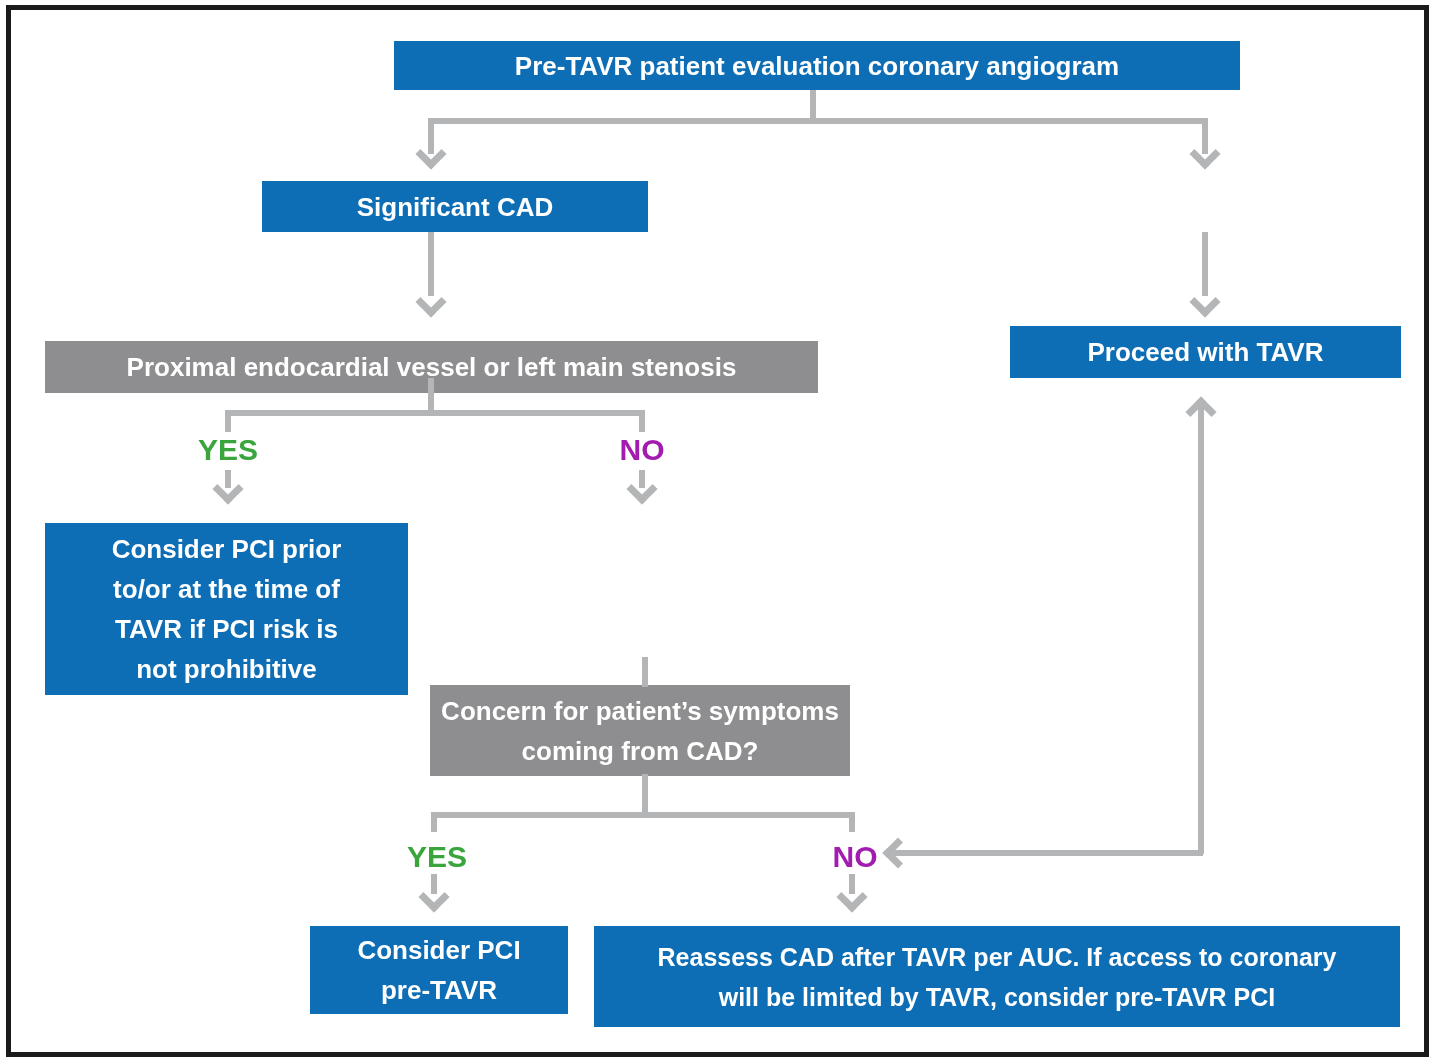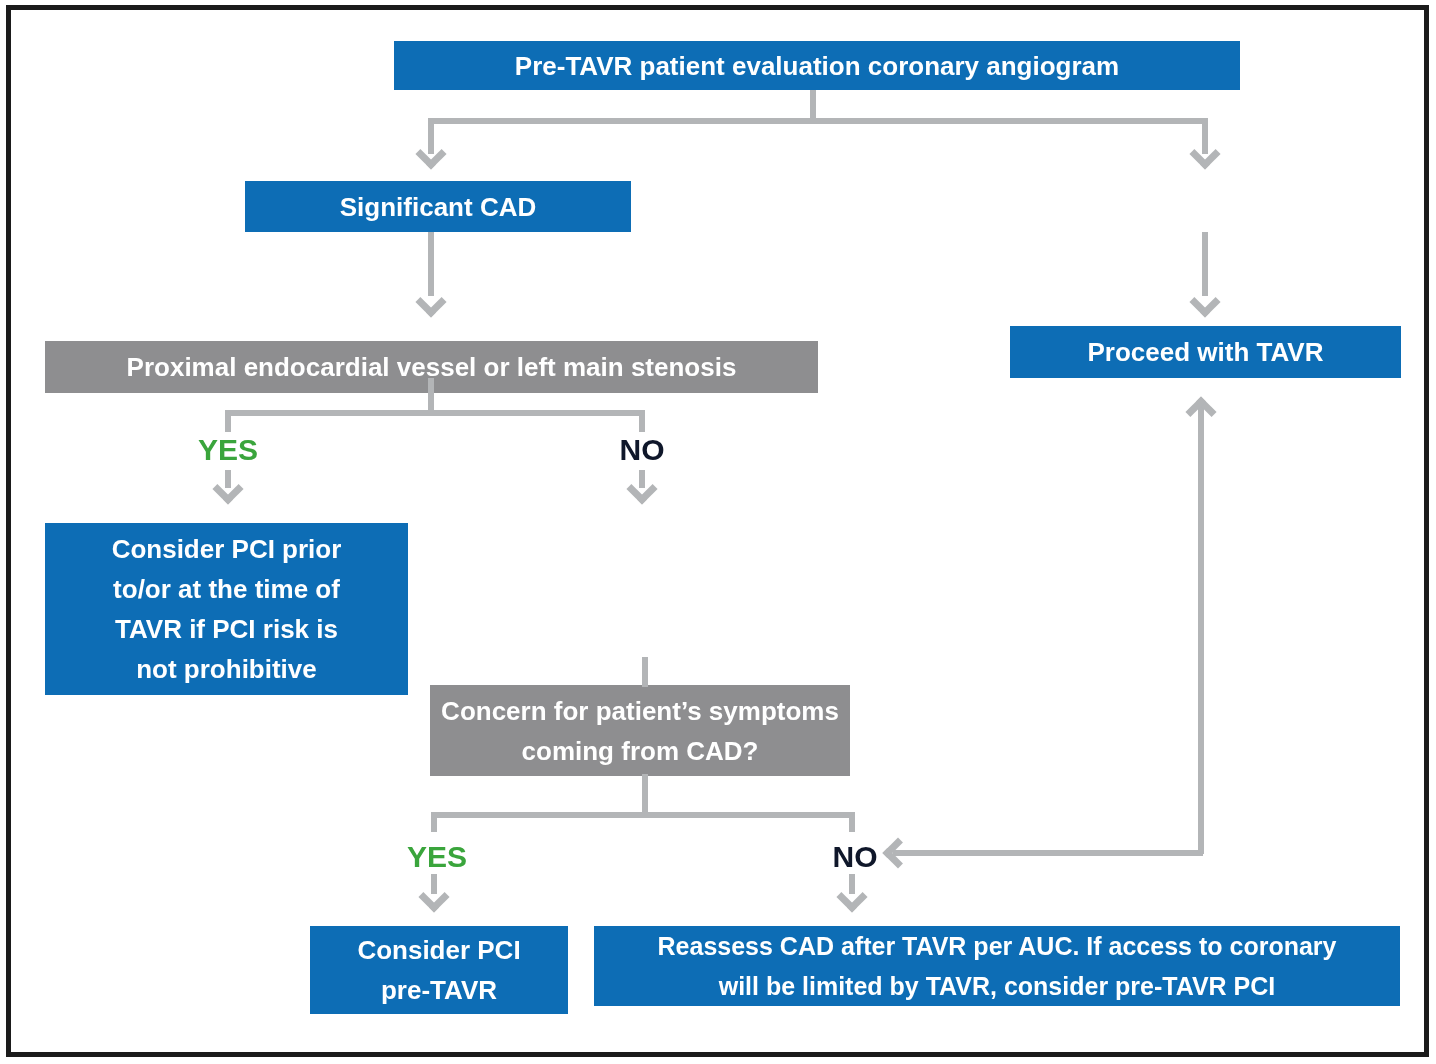--- a/index.html
+++ b/index.html
@@ -22,51 +22,51 @@
   .line{position:absolute;background:#b3b5b7;}
   .chv{position:absolute;width:15px;height:15px;box-sizing:content-box;}
   .chv.down{border-right:7px solid #b3b5b7;border-bottom:7px solid #b3b5b7;transform:rotate(45deg);}
   .chv.up{border-left:7px solid #b3b5b7;border-top:7px solid #b3b5b7;transform:rotate(45deg);}
   .chv.left{border-left:7px solid #b3b5b7;border-top:7px solid #b3b5b7;transform:rotate(-45deg);}
   .decision{
     position:absolute;width:100px;text-align:center;font-weight:bold;
     font-size:30px;line-height:32px;
   }
   .yes{color:#3aa53c;}
-  .no{color:#0f172a;}
+  .no{color:#a21caf;}
 </style>
 </head>
 <body>
 
 <div class="canvas">
 
   <div class="frame"></div>
 
   <div class="node blue" style="left:394px;top:41px;width:846px;height:49px;">Pre-TAVR patient evaluation coronary angiogram</div>
 
-  <div class="node blue" style="left:245px;top:181px;width:386px;height:51px;">Significant CAD</div>
+  <div class="node blue" style="left:262px;top:181px;width:386px;height:51px;">Significant CAD</div>
 
 
   <div class="node gray" style="left:45px;top:326px;width:773px;height:52px;margin-top:15px;">Proximal endocardial vessel or left main stenosis</div>
 
   <div class="node blue" style="left:1010px;top:326px;width:391px;height:52px;">Proceed with TAVR</div>
 
   <div class="node blue" style="left:45px;top:523px;width:363px;height:172px;">Consider PCI prior
 to/or at the time of
 TAVR if PCI risk is
 not prohibitive</div>
 
 
   <div class="node gray" style="left:430px;top:685px;width:420px;height:91px;">Concern for patient’s symptoms
 coming from CAD?</div>
 
   <div class="node blue" style="left:310px;top:926px;width:258px;height:88px;">Consider PCI
 pre-TAVR</div>
 
-  <div class="node blue small" style="left:594px;top:926px;width:806px;height:80px;">Reassess CAD after TAVR per AUC. If access to coronary
+  <div class="node blue small" style="left:594px;top:926px;width:806px;height:101px;">Reassess CAD after TAVR per AUC. If access to coronary
 will be limited by TAVR, consider pre-TAVR PCI</div>
 
   <div class="decision yes" style="left:178px;top:434px;">YES</div>
   <div class="decision no" style="left:592px;top:434px;">NO</div>
   <div class="decision yes" style="left:387px;top:841px;">YES</div>
   <div class="decision no" style="left:805px;top:841px;">NO</div>
 
   <div class="line" style="left:810px;top:90px;width:6px;height:32px;"></div>
   <div class="line" style="left:428px;top:118px;width:780px;height:6px;"></div>
   <div class="line" style="left:428px;top:118px;width:6px;height:36px;"></div>

